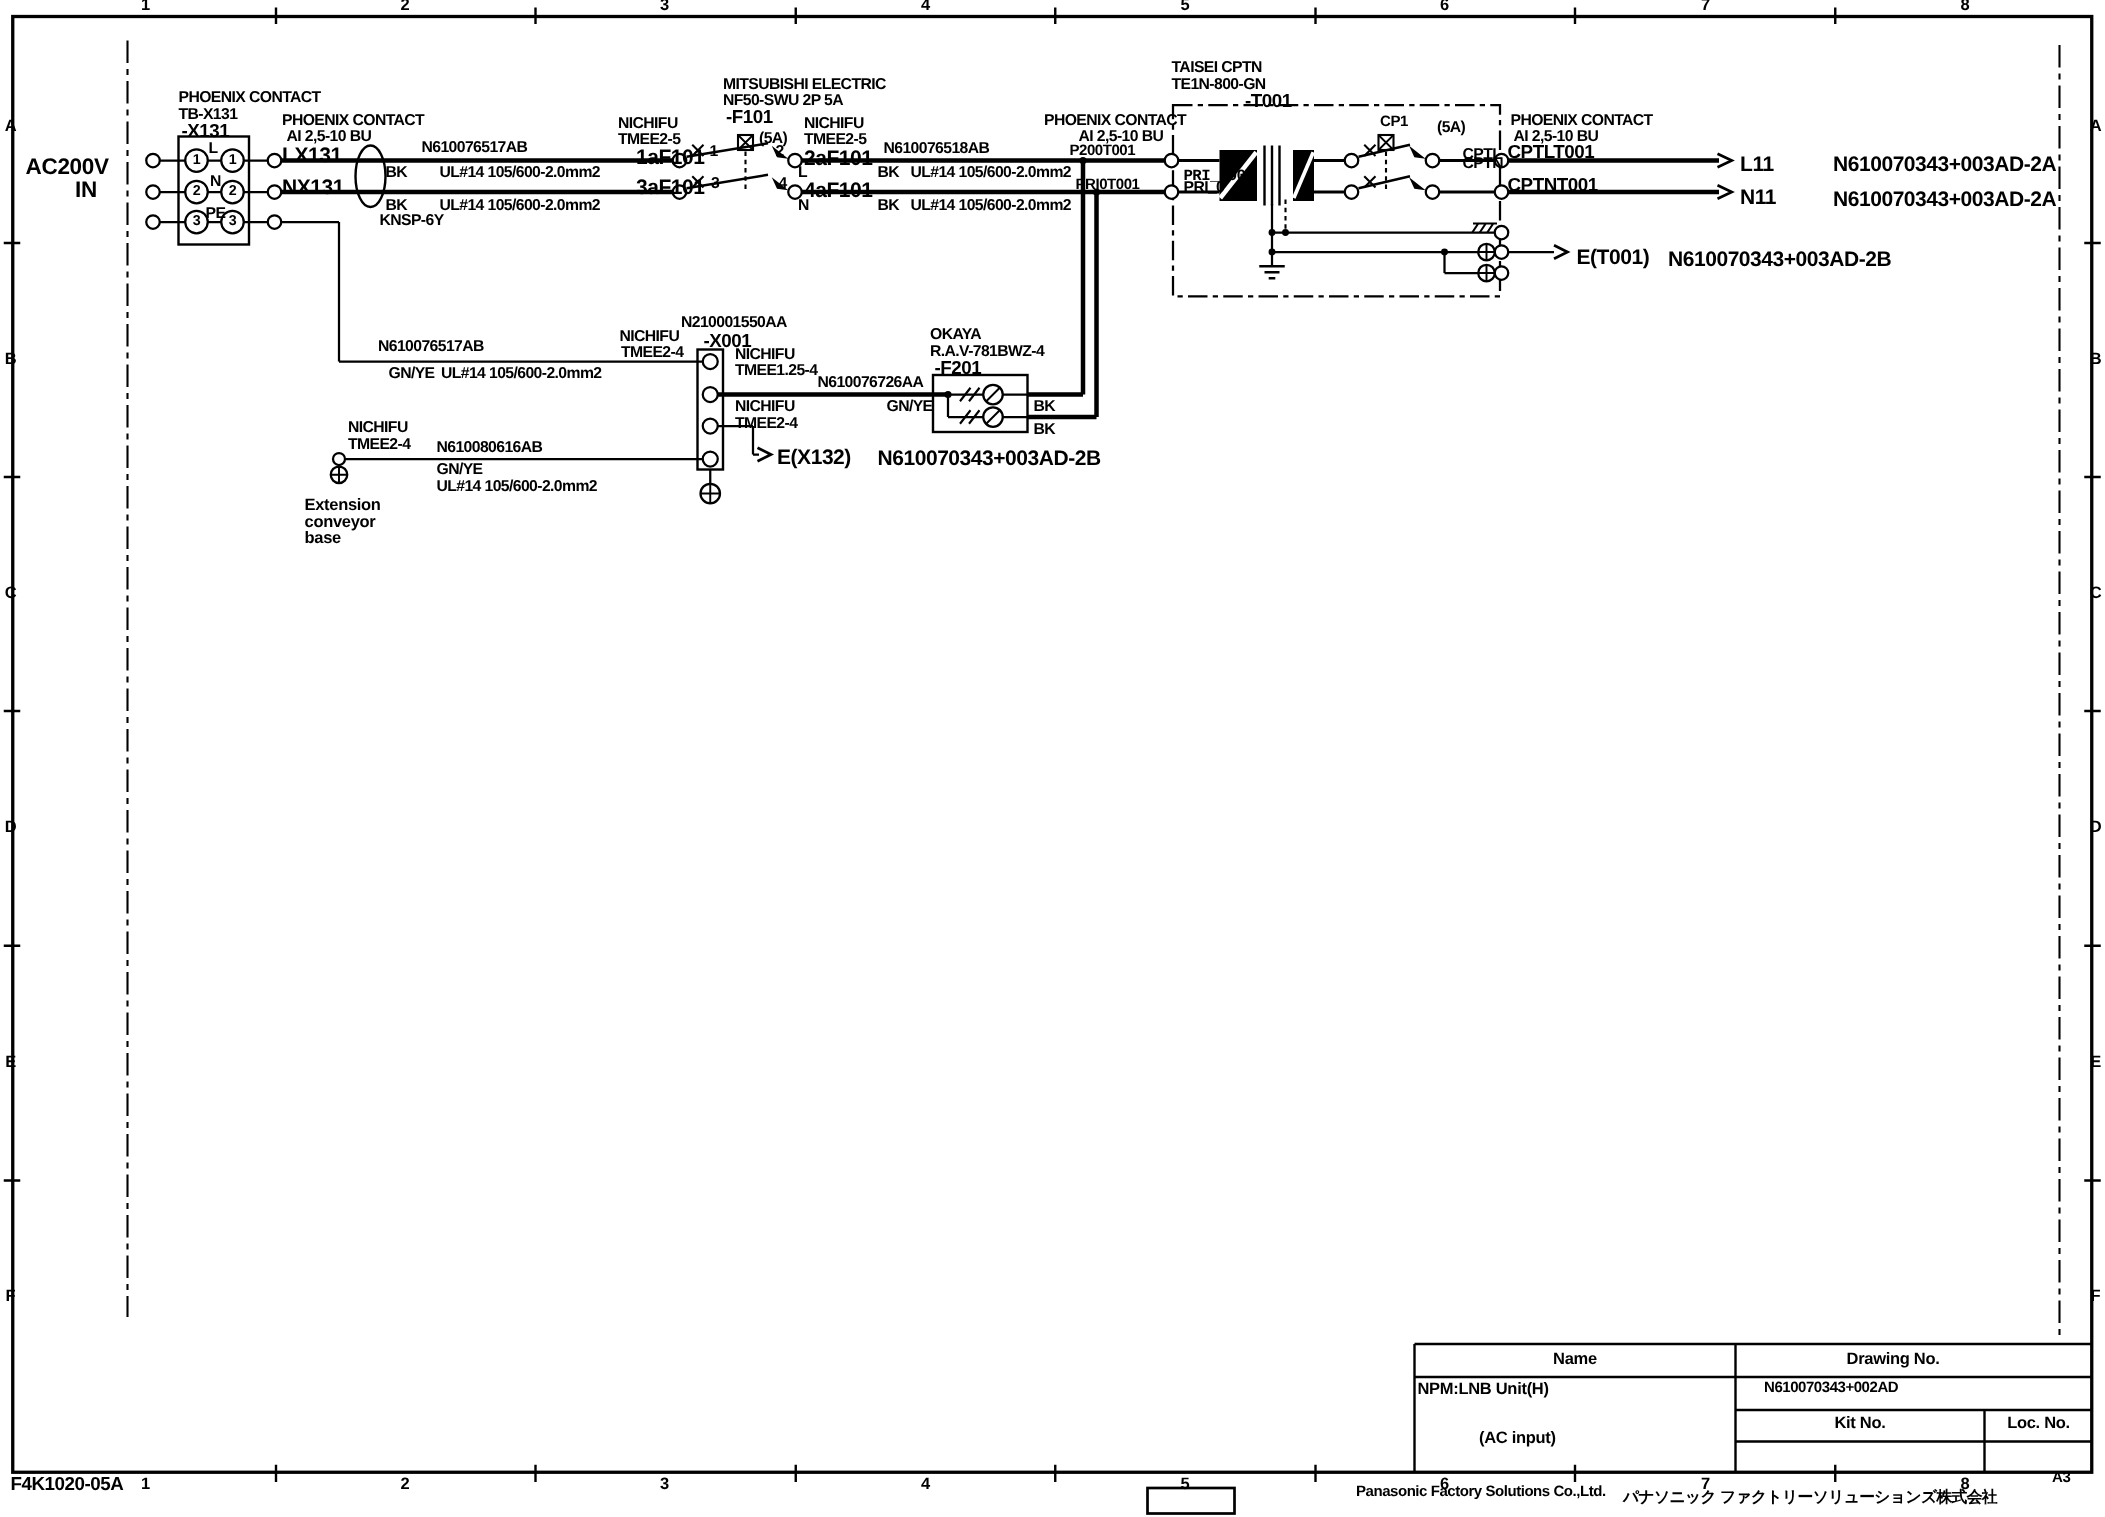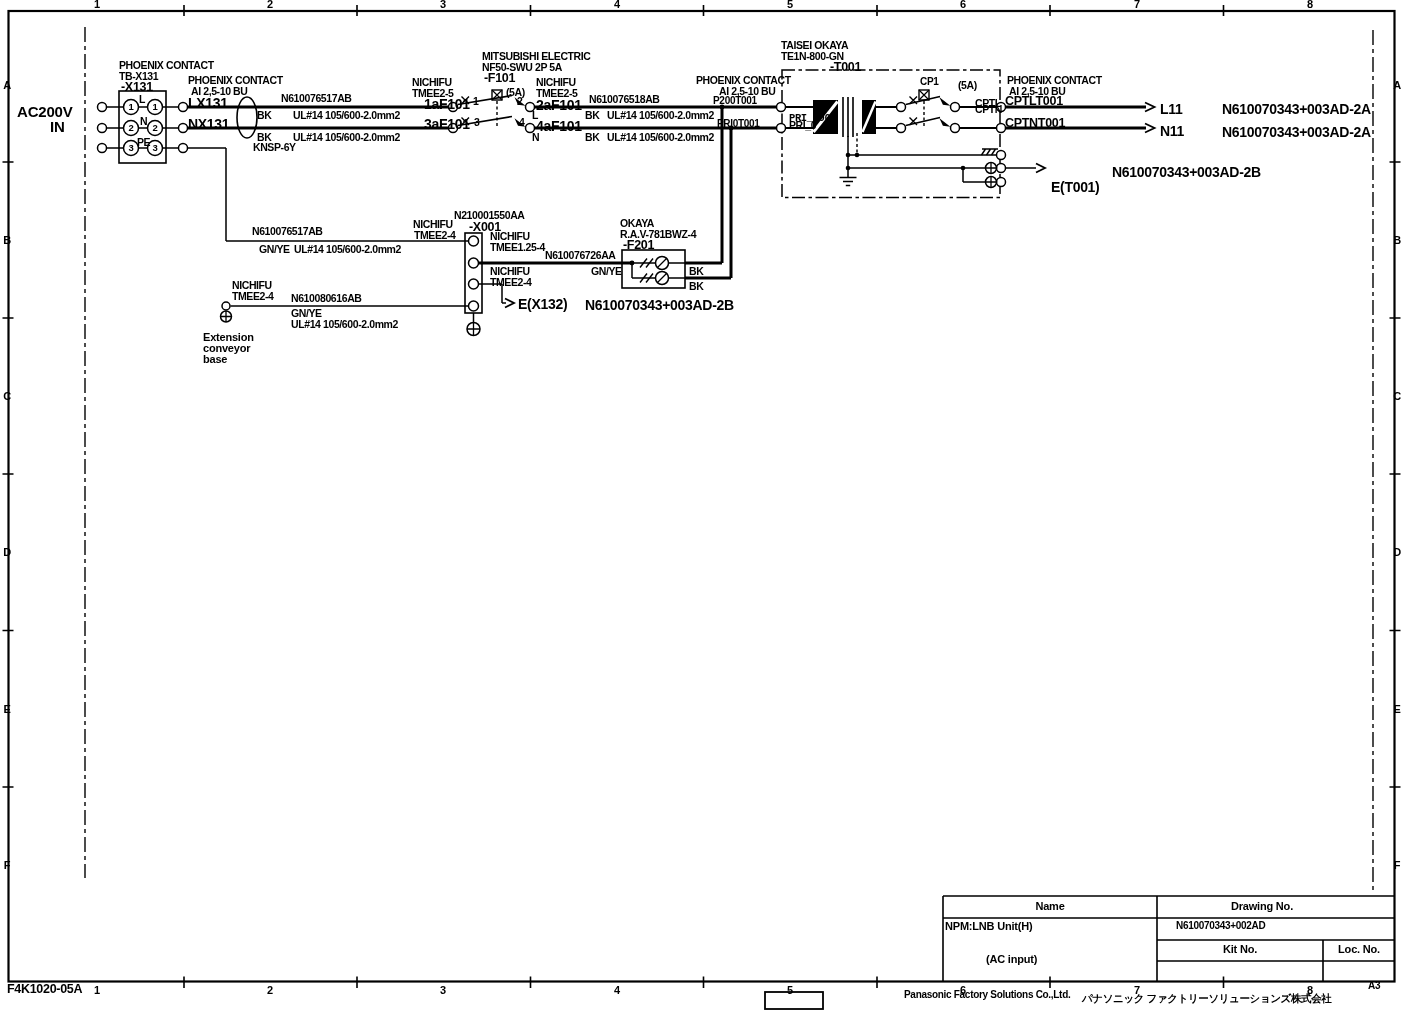--- a/index.html
+++ b/index.html
@@ -267,39 +267,39 @@
   <span class="lbl s10" style="left:589px;top:94px;">N610076518AB</span>
   <span class="lbl s10" style="left:585px;top:110px;">BK</span>
   <span class="lbl s10" style="left:607px;top:110px;">UL#14 105/600-2.0mm2</span>
   <span class="lbl s10" style="left:585px;top:132px;">BK</span>
   <span class="lbl s10" style="left:607px;top:132px;">UL#14 105/600-2.0mm2</span>
   <span class="lbl s10" style="left:696px;top:75px;">PHOENIX CONTACT</span>
   <span class="lbl s10" style="left:719px;top:86px;">AI 2,5-10 BU</span>
   <span class="lbl s13" style="left:713px;top:96px;">P200T001</span>
   <span class="lbl s13" style="left:717px;top:119px;">PRI0T001</span>
 
-  <span class="lbl s10" style="left:781px;top:40px;">TAISEI OKAYA</span>
+  <span class="lbl s10" style="left:781px;top:40px;">TAISEI CPTN</span>
   <span class="lbl s10" style="left:781px;top:51px;">TE1N-800-GN</span>
   <span class="lbl s125" style="left:783px;top:61px;margin-left:47px;">-T001</span>
   <span class="lbl s10" style="left:789px;top:113px;font-family:Liberation Mono, monospace;">PRI_200V</span>
   <span class="lbl s10" style="left:789px;top:120px;">PRI_0</span>
   <span class="lbl s13" style="left:920px;top:77px;">CP1</span>
   <span class="lbl s10" style="left:958px;top:80px;">(5A)</span>
   <span class="lbl s10" style="left:975px;top:98px;">CPTL</span>
   <span class="lbl s10" style="left:975px;top:104px;">CPTN</span>
   <span class="lbl s10" style="left:1007px;top:75px;">PHOENIX CONTACT</span>
   <span class="lbl s10" style="left:1009px;top:86px;">AI 2,5-10 BU</span>
   <span class="lbl s125" style="left:1005px;top:95px;">CPTLT001</span>
   <span class="lbl s125" style="left:1005px;top:117px;">CPTNT001</span>
 
   <span class="lbl s12" style="left:1160px;top:102px;">L11</span>
   <span class="lbl s12" style="left:1222px;top:102px;">N610070343+003AD-2A</span>
   <span class="lbl s12" style="left:1160px;top:124px;">N11</span>
   <span class="lbl s12" style="left:1222px;top:125px;">N610070343+003AD-2A</span>
-  <span class="lbl s12" style="left:1051px;top:180px;">E(T001)</span>
+  <span class="lbl s12" style="left:1051px;top:164px;">E(T001)</span>
   <span class="lbl s12" style="left:1112px;top:165px;">N610070343+003AD-2B</span>
 
   <span class="lbl s10" style="left:252px;top:226px;">N610076517AB</span>
   <span class="lbl s10" style="left:259px;top:244px;">GN/YE</span>
   <span class="lbl s10" style="left:294px;top:244px;">UL#14 105/600-2.0mm2</span>
   <span class="lbl s10" style="left:413px;top:219px;">NICHIFU</span>
   <span class="lbl s10" style="left:414px;top:230px;">TMEE2-4</span>
 
   <span class="lbl s10" style="left:454px;top:210px;">N210001550AA</span>
   <span class="lbl s125" style="left:469px;top:221px;">-X001</span>

